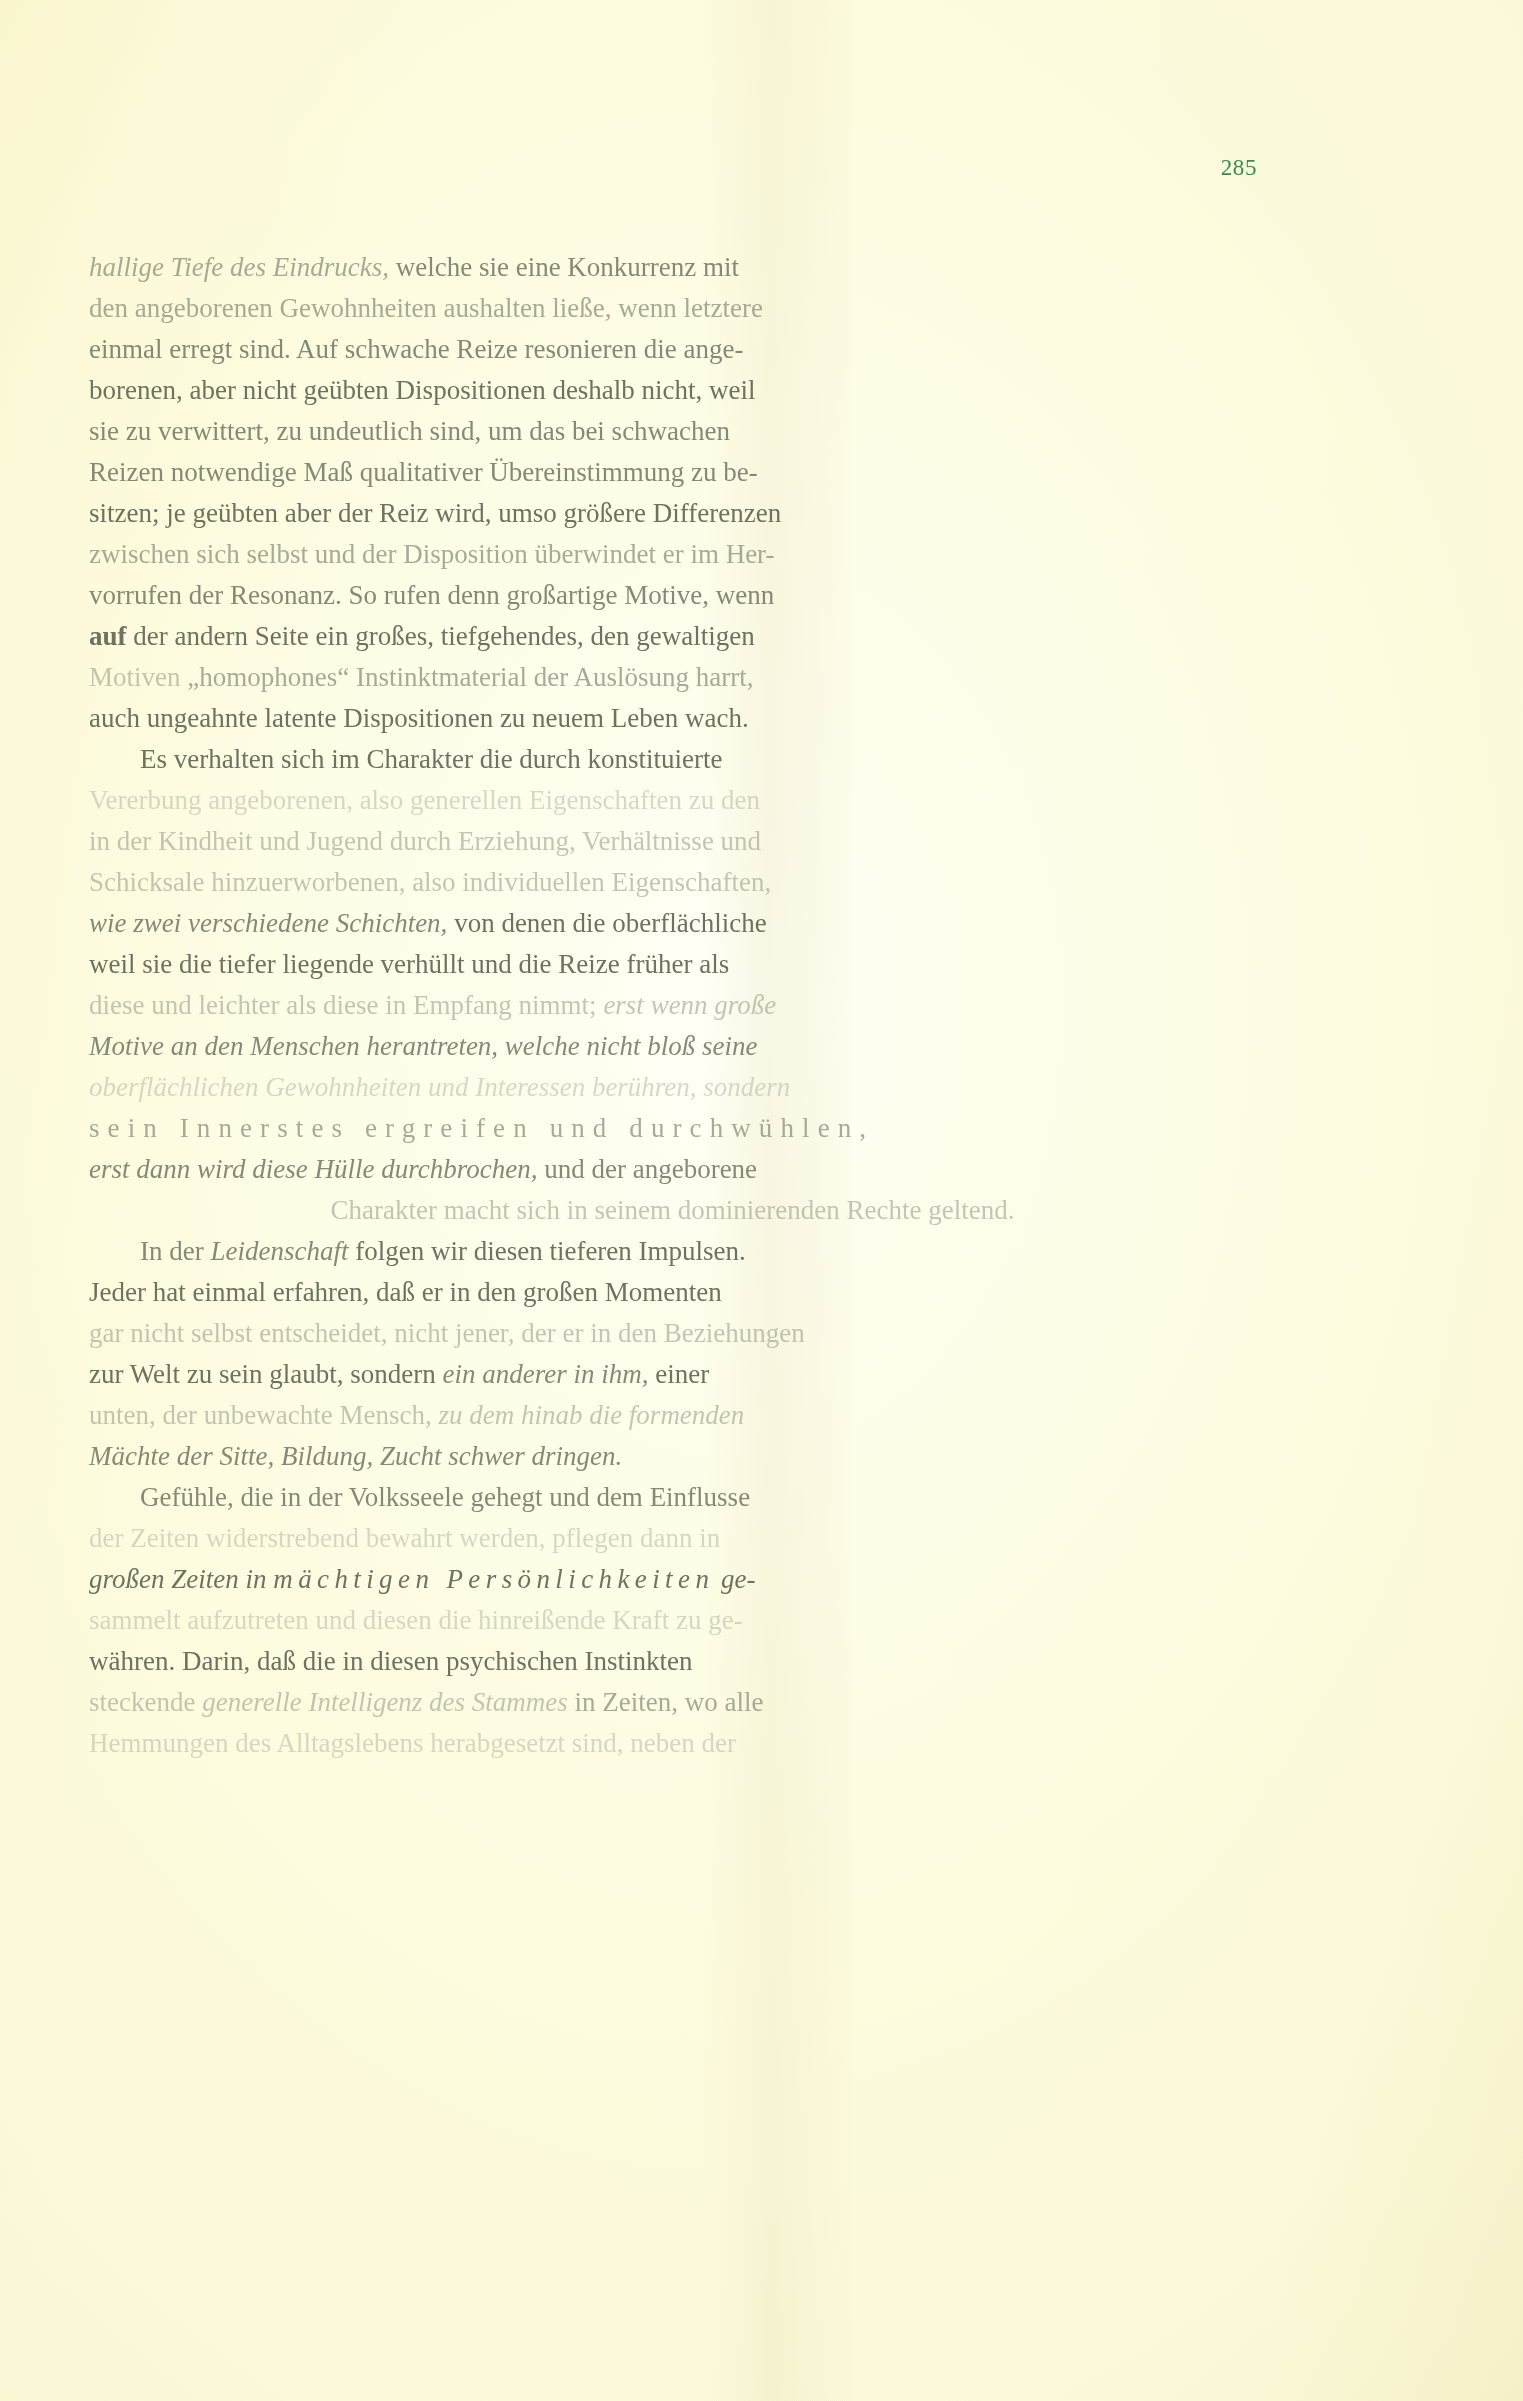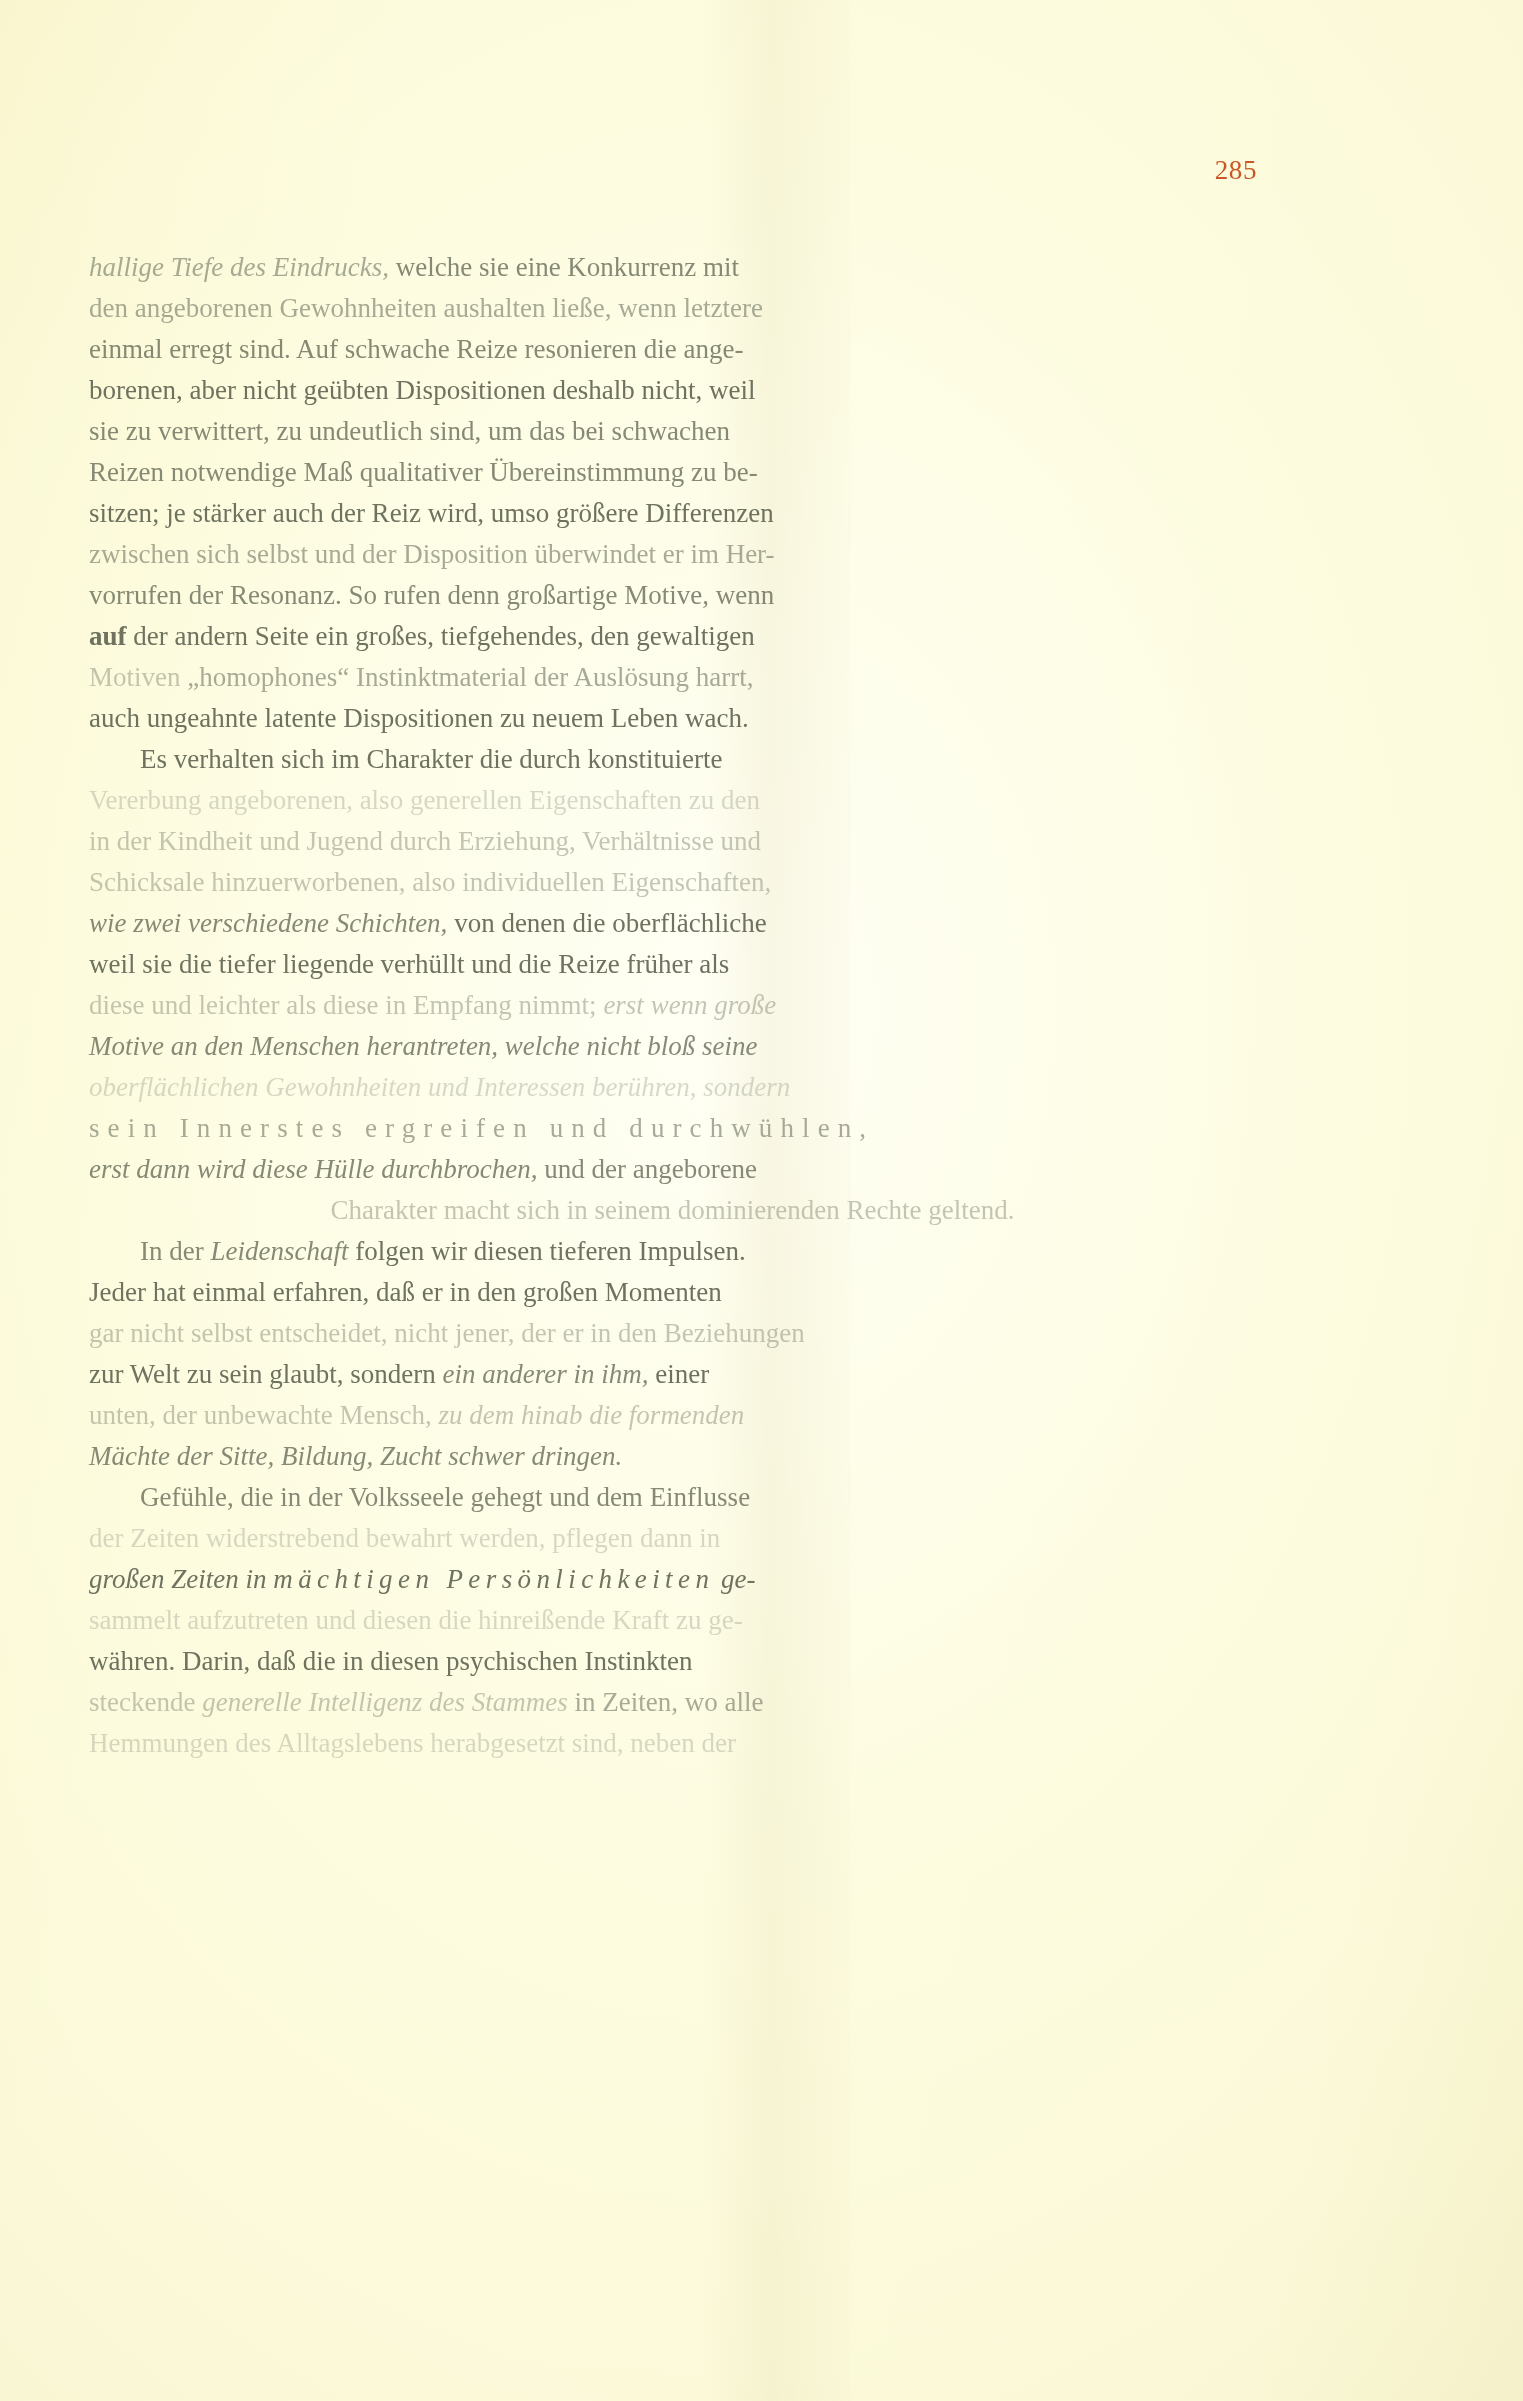--- a/index.html
+++ b/index.html
@@ -43,23 +43,23 @@
       rgba(222,214,168,0.00) 0%,
       rgba(222,214,168,0.20) 45%,
       rgba(222,214,168,0.05) 100%);
     pointer-events: none;
   }
 
   .page-number {
     position: absolute;
     top: 155px;
     right: 267px;
-    font-size: 27px;
+    font-size: 23px;
     letter-spacing: 0.6px;
-    color: #c2410c;
+    color: #15803d;
     opacity: 0.88;
   }
 
   .textblock {
     position: absolute;
     left: 89px;
     top: 247px;
     width: 1167px;
     font-size: 27px;
     line-height: 41px;
@@ -99,21 +99,21 @@
 
 <div class="textblock">
 
   <span class="line" style="word-spacing: 0px;"><span class="it f3">hallige Tiefe des Eindrucks,</span><span class="f2"> welche sie eine Konkurrenz mit</span></span>
 
   <span class="line f3" style="word-spacing: 0px;">den angeborenen Gewohnheiten aushalten ließe, wenn letztere</span>
   <span class="line f2" style="word-spacing: 0px;">einmal erregt sind. Auf schwache Reize resonieren die ange-</span>
   <span class="line f1" style="word-spacing: 0px;">borenen, aber nicht geübten Dispositionen deshalb nicht, weil</span>
   <span class="line f2" style="word-spacing: 0px;">sie zu verwittert, zu undeutlich sind, um das bei schwachen</span>
   <span class="line f2" style="word-spacing: 0px;">Reizen notwendige Maß qualitativer Übereinstimmung zu be-</span>
-  <span class="line f1" style="word-spacing: 0px;">sitzen; je stärker auch der Reiz wird, umso größere Differenzen</span>
+  <span class="line f1" style="word-spacing: 0px;">sitzen; je geübten aber der Reiz wird, umso größere Differenzen</span>
   <span class="line f3" style="word-spacing: 0px;">zwischen sich selbst und der Disposition überwindet er im Her-</span>
   <span class="line f2" style="word-spacing: 0px;">vorrufen der Resonanz. So rufen denn großartige Motive, wenn</span>
 
   <span class="line" style="word-spacing: 0px;"><span class="bd f1">auf</span><span class="f1"> der andern Seite ein großes, tiefgehendes, den gewaltigen</span></span>
 
   <span class="line" style="word-spacing: 0px;"><span class="f4">Motiven </span><span class="f3">„homophones“</span><span class="f3"> Instinktmaterial der Auslösung harrt,</span></span>
 
   <span class="line f1">auch ungeahnte latente Dispositionen zu neuem Leben wach.</span>
 
   <span class="line" style="word-spacing: 0px;"><span class="indent"></span><span class="f1">Es verhalten sich im Charakter die durch konstituierte</span></span>

